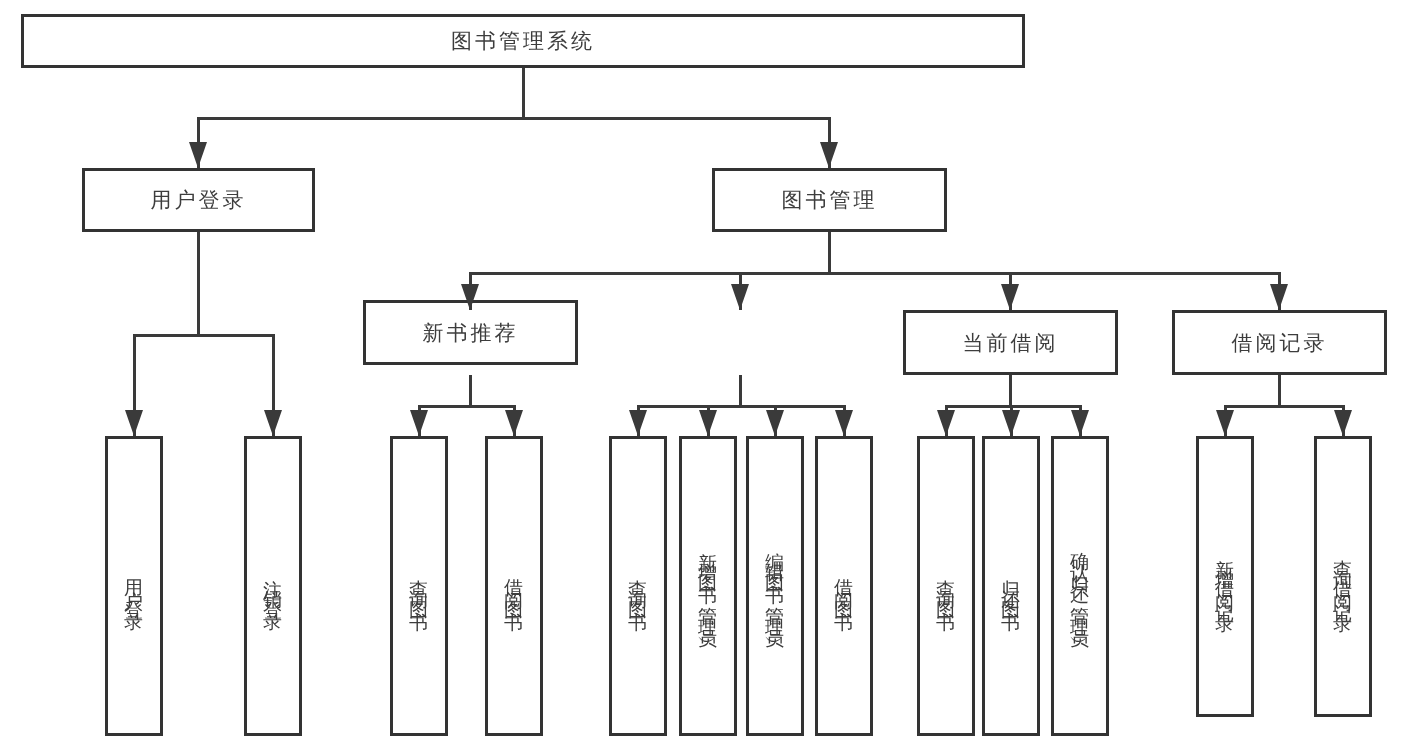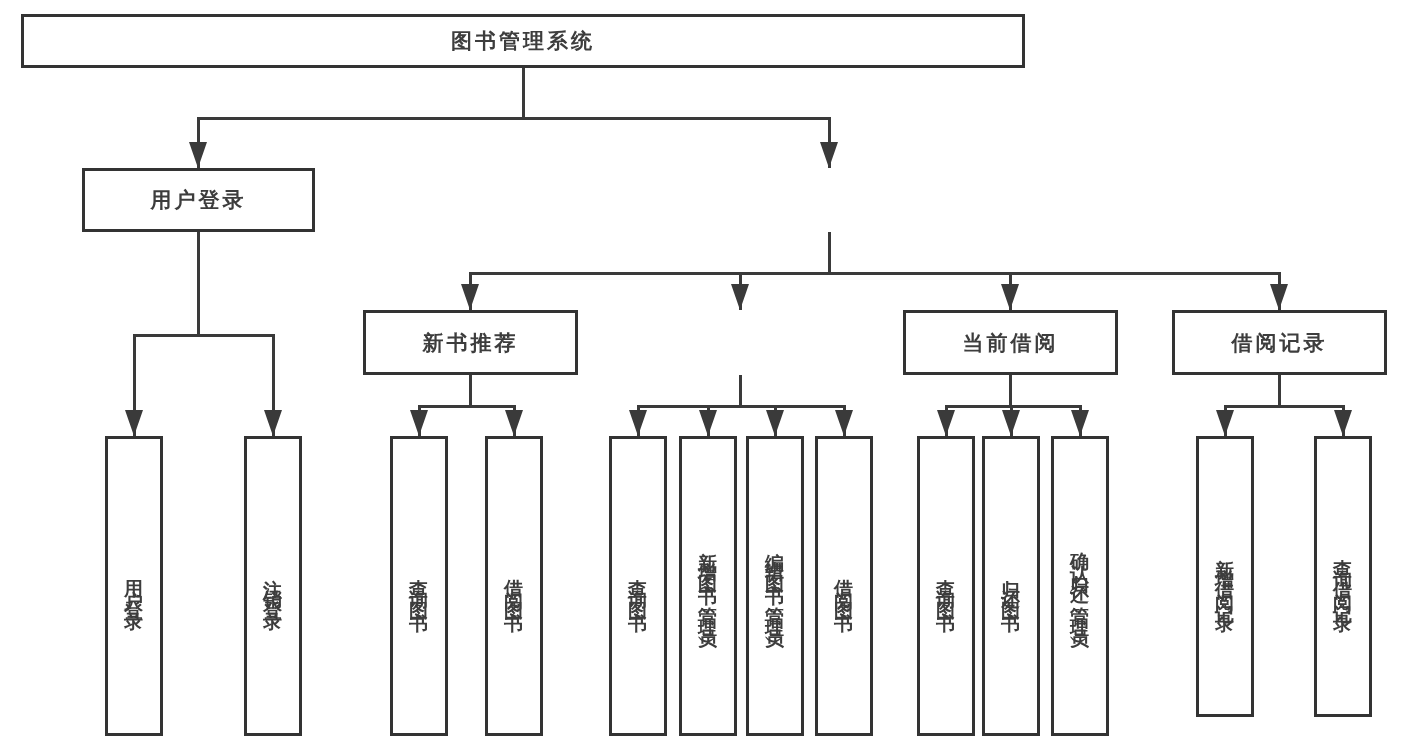--- a/index.html
+++ b/index.html
@@ -9,21 +9,20 @@
     --wm:#9e9e9e;
     --bg:#ffffff;
   }
   html,body{margin:0;padding:0;background:var(--bg);}
   .canvas{
     position:relative;
     width:1405px;height:747px;
     background:var(--bg);
     font-family:"Liberation Sans","DejaVu Sans",sans-serif;
     overflow:hidden;
-    font-weight:bold;
   }
   .node{
     position:absolute;
     box-sizing:border-box;
     border:3px solid var(--border);
     background:#fff;
     display:flex;align-items:center;justify-content:center;
     color:var(--text);
   }
   .node .hlabel{
@@ -64,22 +63,25 @@
 
 <div class="canvas">
 
   <div class="node" style="left:21px;top:14px;width:1004px;height:54px">
     <span class="hlabel">图书管理系统</span>
   </div>
 
   <div class="node" style="left:82px;top:168px;width:233px;height:64px">
     <span class="hlabel">用户登录</span>
   </div>
+  <div class="node" style="left:712px;top:168px;width:235px;height:64px">
+    <span class="hlabel">图书管理</span>
+  </div>
 
-  <div class="node" style="left:363px;top:310px;width:215px;height:65px">
+  <div class="node" style="left:363px;top:300px;width:215px;height:65px">
     <span class="hlabel">新书推荐</span>
   </div>
   <div class="node" style="left:903px;top:310px;width:215px;height:65px">
     <span class="hlabel">当前借阅</span>
   </div>
   <div class="node" style="left:1172px;top:310px;width:215px;height:65px">
     <span class="hlabel">借阅记录</span>
   </div>
 
   <div class="node leaf" style="left:105px;top:436px">

